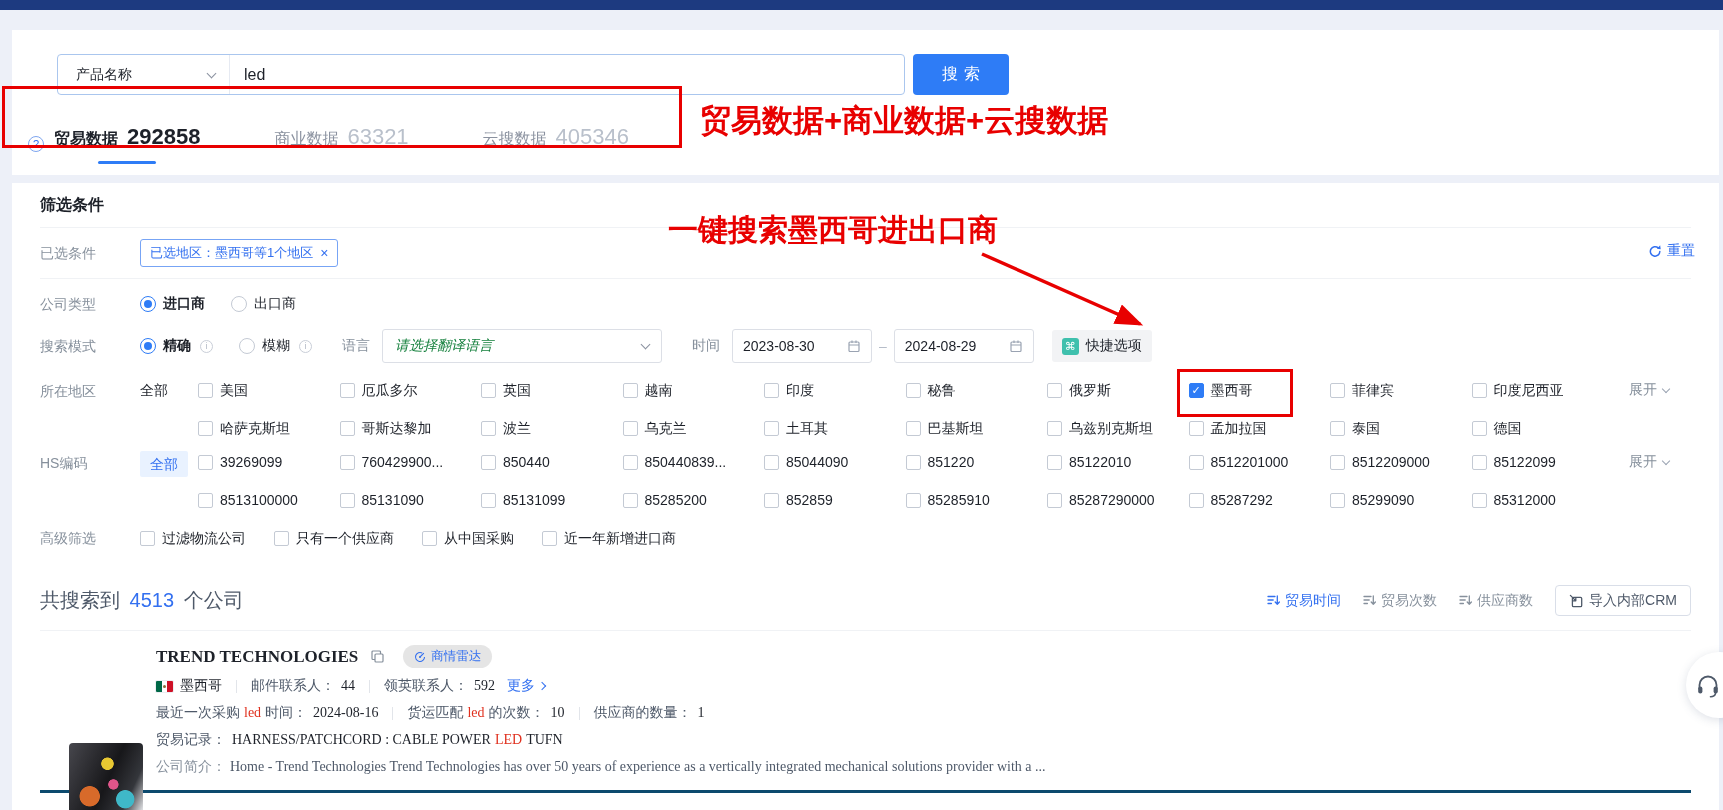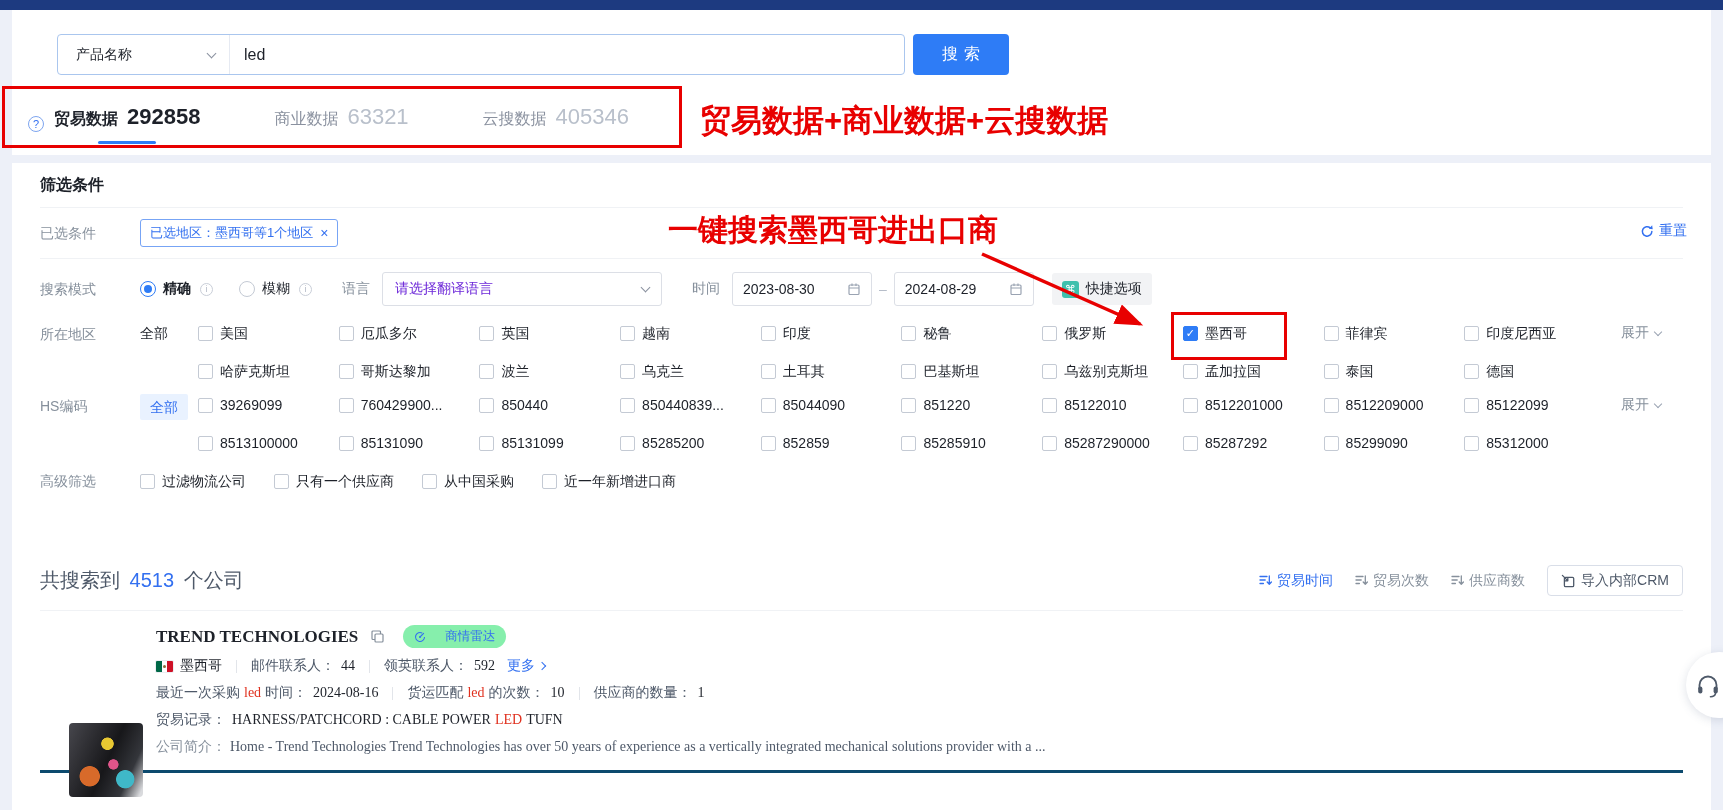--- a/index.html
+++ b/index.html
@@ -1,20 +1,20 @@
 <!DOCTYPE html>
 <html><head>
 <meta charset="utf-8">
 <style>
   * { box-sizing: border-box; margin: 0; padding: 0; }
   html,body { width:1723px; height:810px; overflow:hidden; position:relative;
     font-family:"Liberation Sans","DejaVu Sans",sans-serif; font-size:14px; color:#1d2129;
     background:#edf0f8; }
 
-  .card { position:absolute; left:12px; right:12px; background:#fff; }
+  .card { position:absolute; left:12px; right:4px; background:#fff;margin-top:20px; }
 
   
   .topbar { position:absolute; left:0; top:0; width:1723px; height:10px; background:#1d3a80; }
 
   
   .search-card { top:10px; height:145px; }
   .search-row { position:absolute; left:45px; top:24px; display:flex; align-items:center; }
   .search-box { display:flex; align-items:center; width:848px; height:41px;
     border:1px solid #aac6ee; border-radius:4px; background:#fff; }
   .cat { width:172px; height:100%; display:flex; align-items:center; justify-content:space-between;
@@ -58,21 +58,21 @@
   .radio.selected .dot { border-color:#2e7cf6; border-width:1.5px; }
   .radio.selected .dot::after { content:""; position:absolute; inset:3px; border-radius:50%; background:#2e7cf6; }
   .radio.selected .r-label { font-weight:700; }
   .info-i { display:none; width:13px; height:13px; border:1px solid #c9ced8; color:#b3bac6; border-radius:50%;
     font-size:9px; align-items:center; justify-content:center; margin-left:2px; font-style:normal; }
   .radio.info .info-i { display:inline-flex; }
   .row-mode { margin-top:13px; align-items:center; }
   .inline-label { color:#86909c; margin:0 12px 0 30px; }
   .select-box { width:280px; height:34px; border:1px solid #dcdfe6; border-radius:3px; display:flex;
     align-items:center; justify-content:space-between; padding:0 12px; cursor:pointer; background:#fff; }
-  .placeholder { color:#6d28d9; }
+  .placeholder { color:#15803d;font-style:italic; }
   .date-box { width:140px; height:34px; border:1px solid #dcdfe6; border-radius:3px; display:flex;
     align-items:center; justify-content:space-between; padding:0 10px; background:#fff; cursor:pointer; }
   .date-sep { color:#b6bdc9; margin:0 7px; }
   .quick-btn { display:flex; align-items:center; gap:7px; height:32px; background:#f2f3f5; border-radius:3px;
     padding:0 10px; margin-left:18px; cursor:pointer; }
   .quick-ic { width:17px; height:17px; background:#3fc0ad; color:#fff; border-radius:3px; font-size:11px;
     display:flex; align-items:center; justify-content:center; }
   .row-region { margin-top:16px; position:relative; }
   .row-hs { margin-top:12px; position:relative; }
   .all-col { width:58px; flex:0 0 58px; line-height:22px; }
@@ -111,21 +111,21 @@
     background:
       radial-gradient(circle at 28% 72%, #d86a2a 0 13%, transparent 14%),
       radial-gradient(circle at 52% 28%, #e8c832 0 9%, transparent 10%),
       radial-gradient(circle at 60% 56%, #e0558a 0 8%, transparent 9%),
       radial-gradient(circle at 76% 76%, #3fb8c8 0 11%, transparent 12%),
       linear-gradient(115deg, #47474d 0%, #17171a 52%, #34363b 78%, #d9dadd 96%);
   }
   .c-name-row { display:flex; align-items:center; gap:12px; }
   .c-name { font-size:17px; font-weight:700; color:#1d2129; }
   .copy-ic { cursor:pointer; display:inline-flex; }
-  .badge { display:inline-flex; align-items:center; gap:19px; background:#86efac; color:#3370f0;
+  .badge { display:inline-flex; align-items:center; gap:5px; background:#e5e5e5; color:#3370f0;
     font-size:12.5px; border-radius:12px; padding:3px 11px; margin-left:6px; cursor:pointer; }
   .c-row { display:flex; align-items:center; margin-top:9px; color:#4e5969; }
   .vsep { width:1px; height:13px; background:#e2e5ea; margin:0 14px; }
   .flag { width:17px; height:11px; border-radius:1px; margin-right:7px; position:relative;
     background:linear-gradient(90deg,#006847 0 33%,#fff 33% 66%,#ce1126 66% 100%);
     box-shadow:0 0 0 1px #eceef2; }
   .flag::after { content:""; position:absolute; left:7px; top:4px; width:3px; height:3px;
     border-radius:50%; background:#8a6d3b; }
   .val { color:#1d2129; margin-left:6px; }
   .kw { color:#e0301e; margin:0 4px; }
@@ -196,20 +196,35 @@
     <div class="reset-btn">
       <svg width="14" height="14" viewBox="0 0 13 13" fill="none">
         <path d="M11 7 a4.4 4.4 0 1 1 -1.5 -3.4" stroke="#3370f0" stroke-width="1.4" stroke-linecap="round"></path>
         <path d="M11.3 1.2 L11.8 4.8 L8.3 4.3 Z" fill="#3370f0"></path>
       </svg>
       <span>重置</span>
     </div>
   </div>
   <div class="hdiv"></div>
 
+  <div class="frow row-type">
+    <div class="flabel">公司类型</div>
+    <div class="radios">
+        <div class="radio selected">
+    <span class="dot"></span>
+    <span class="r-label">进口商</span>
+
+  </div>
+        <div class="radio">
+    <span class="dot"></span>
+    <span class="r-label">出口商</span>
+
+  </div>
+      </div>
+  </div>
 
   <div class="frow row-mode">
     <div class="flabel">搜索模式</div>
     <div class="radios">
         <div class="radio selected info">
     <span class="dot"></span>
     <span class="r-label">精确</span>
     <span class="info-i">i</span>
   </div>
         <div class="radio info">

